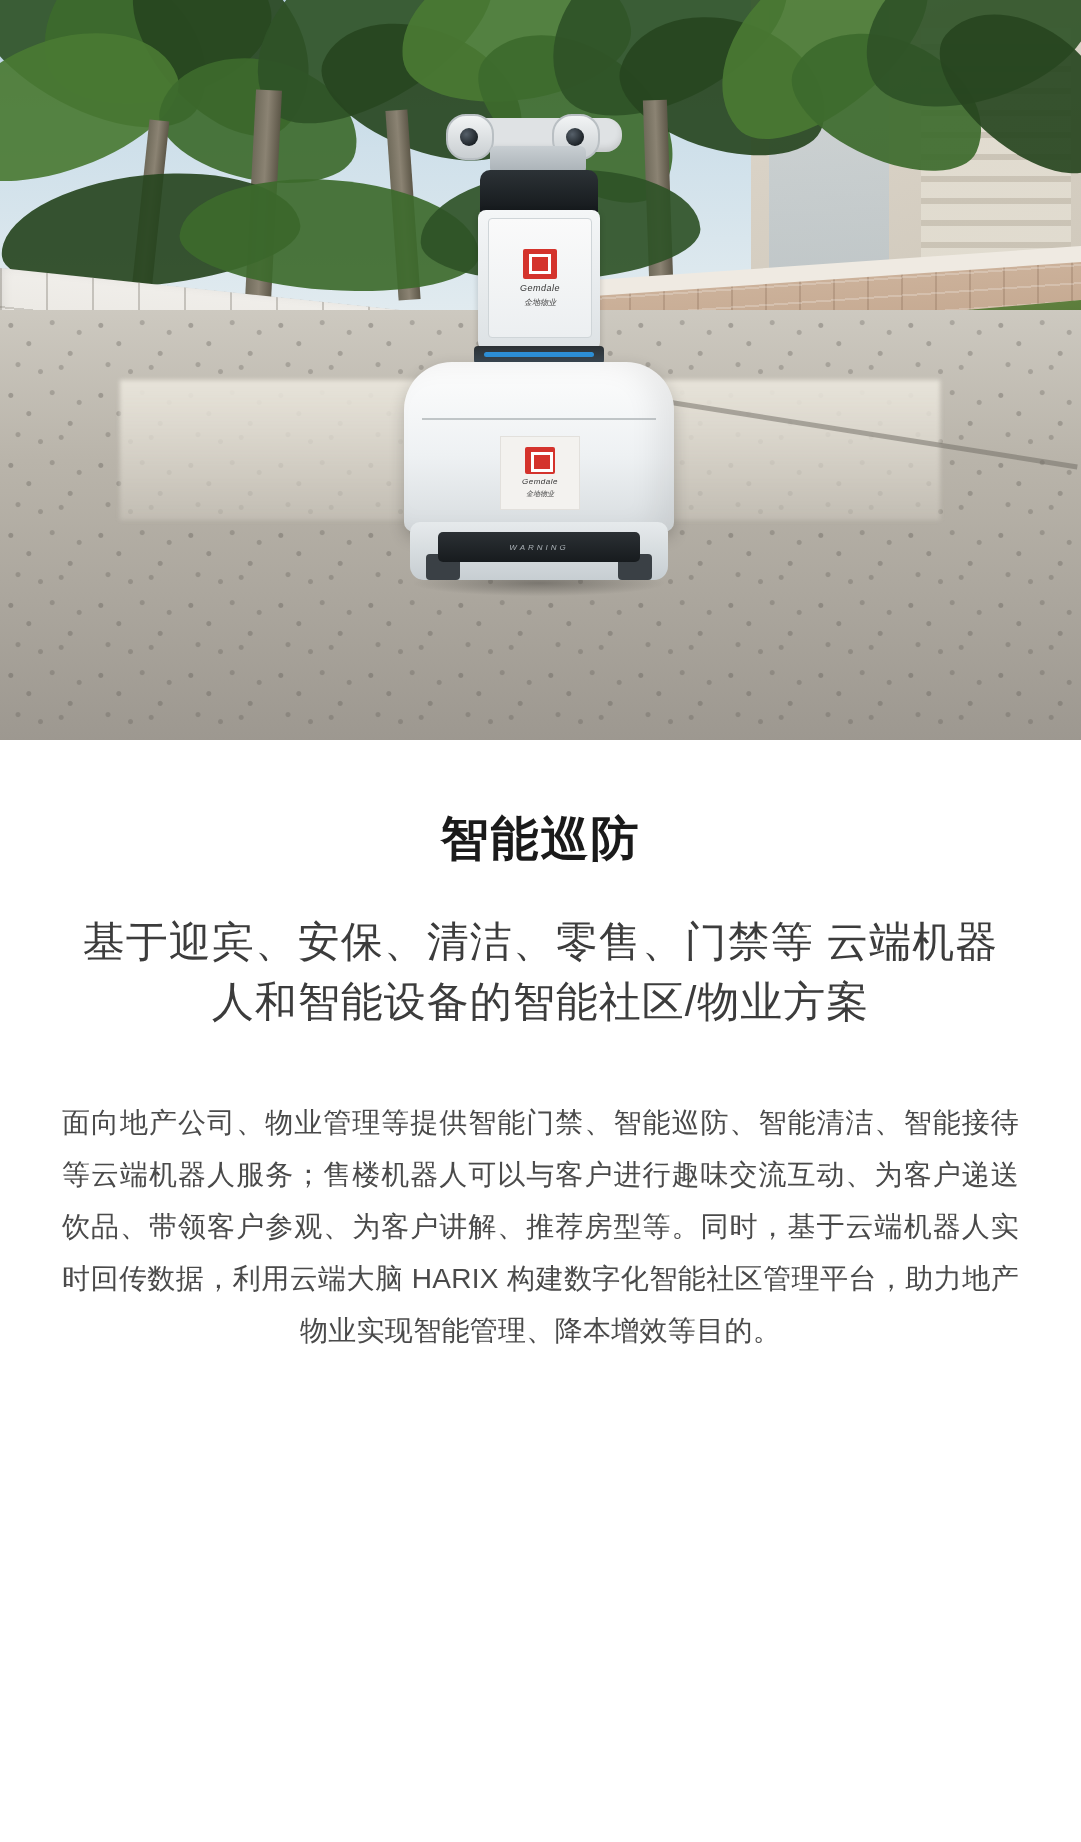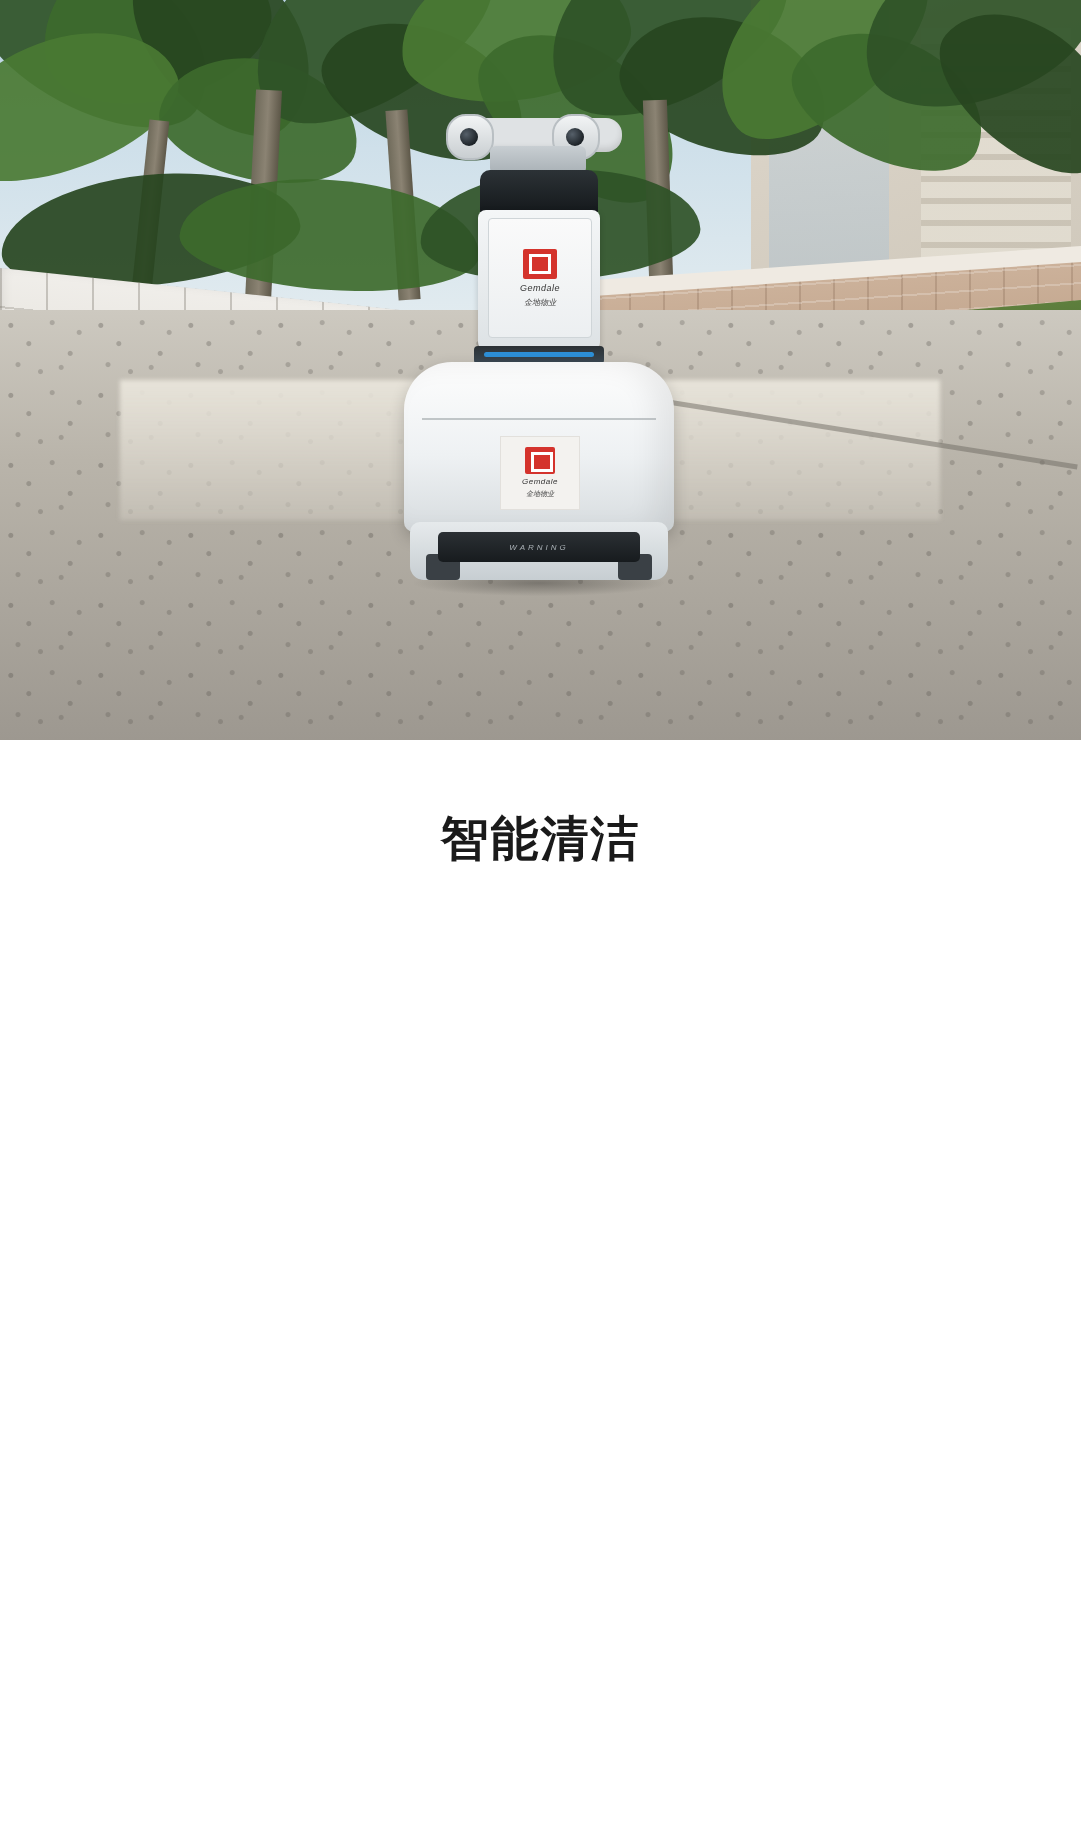--- a/index.html
+++ b/index.html
@@ -427,16 +427,18 @@
       <div class="wheel left"></div>
       <div class="wheel right"></div>
       <div class="robot-bumper">
         <span class="warning-text">WARNING</span>
       </div>
     </div>
 
   </div>
 
   <div class="content">
-    <h1 class="headline">智能清洁</h1>
+    <h1 class="headline">智能巡防</h1>
+    <h2 class="subhead">基于迎宾、安保、清洁、零售、门禁等 云端机器人和智能设备的智能社区/物业方案</h2>
+    <p class="bodycopy">面向地产公司、物业管理等提供智能门禁、智能巡防、智能清洁、智能接待等云端机器人服务；售楼机器人可以与客户进行趣味交流互动、为客户递送饮品、带领客户参观、为客户讲解、推荐房型等。同时，基于云端机器人实时回传数据，利用云端大脑 HARIX 构建数字化智能社区管理平台，助力地产物业实现智能管理、降本增效等目的。</p>
   </div>
 
 </div>
 
 </body></html>

